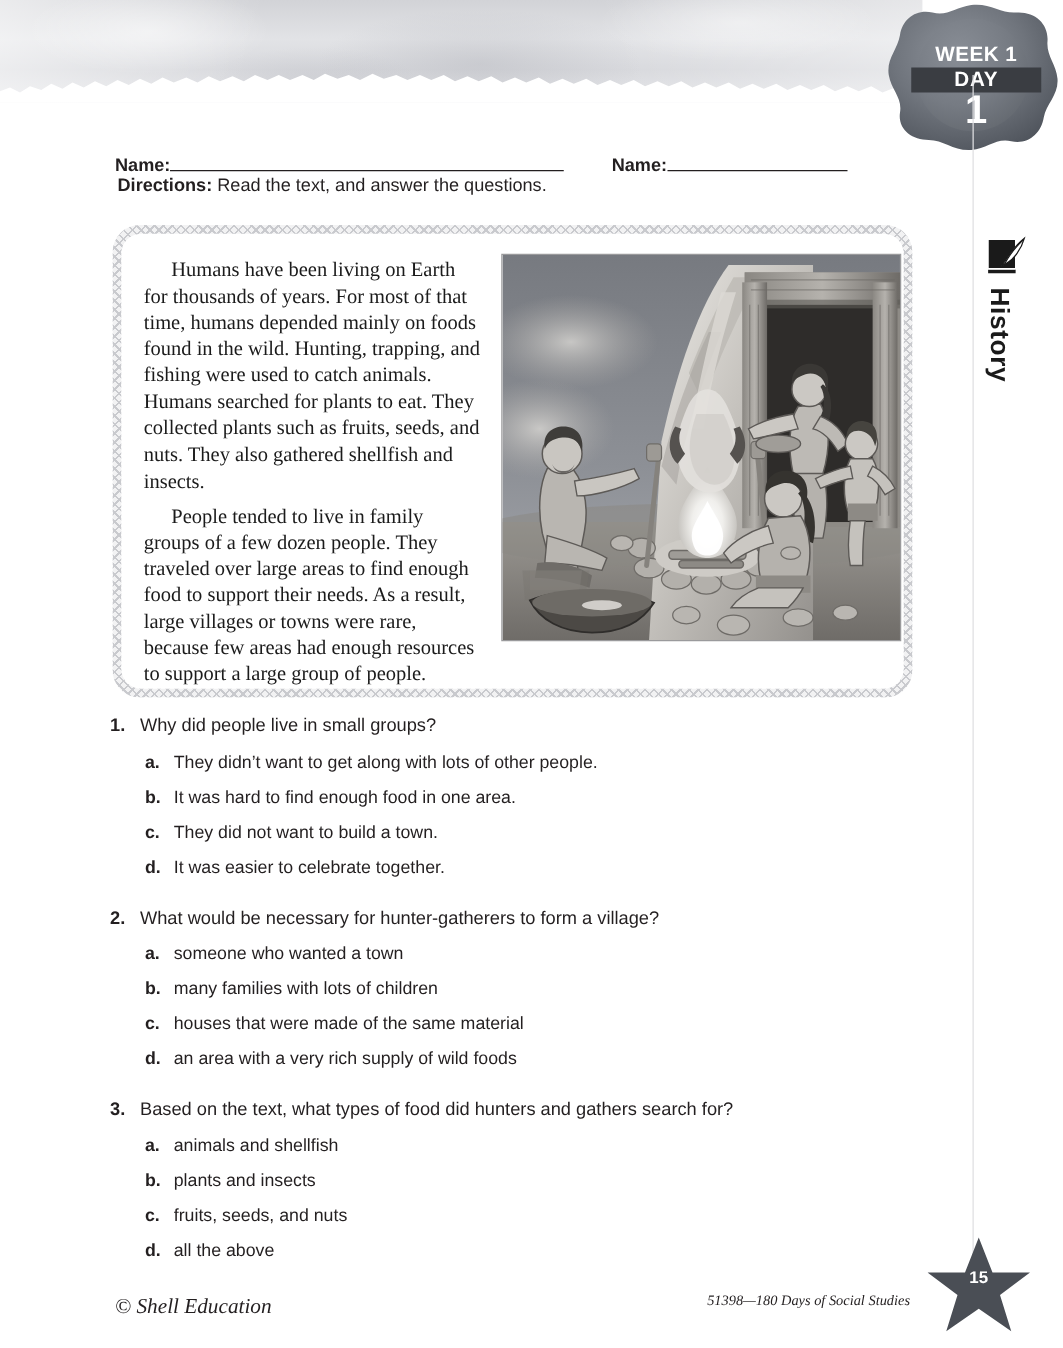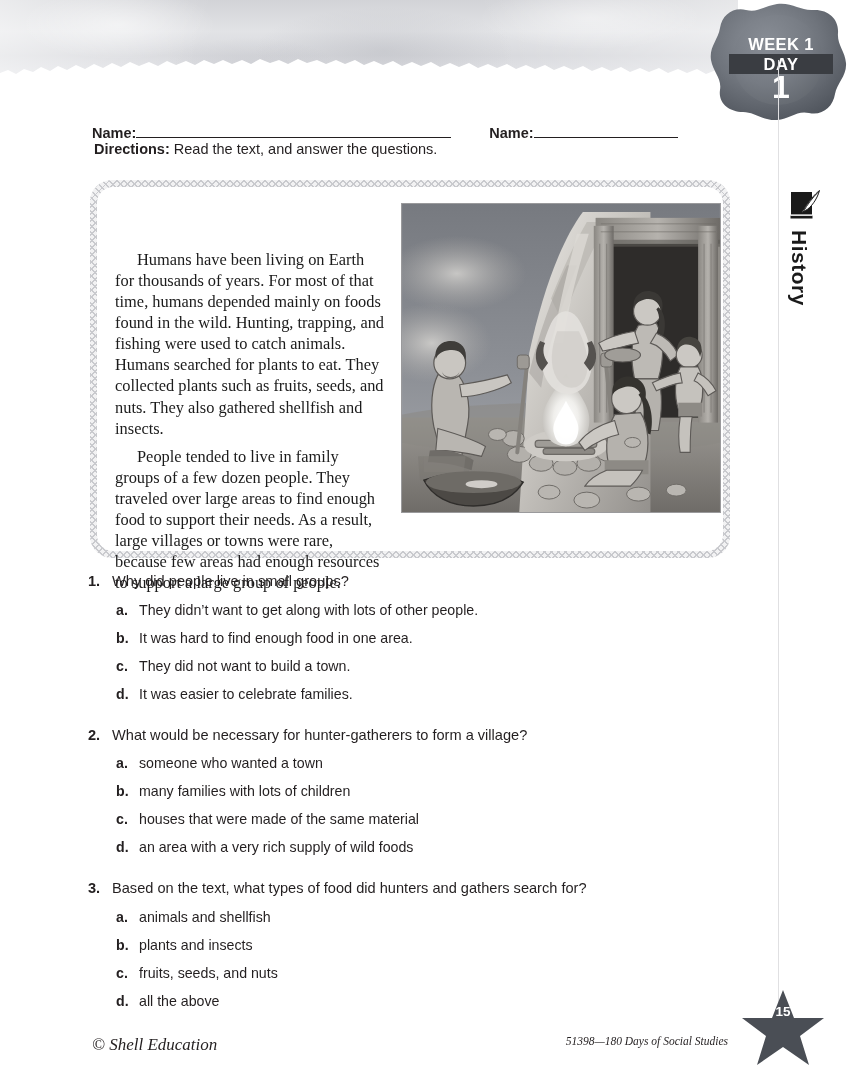--- a/index.html
+++ b/index.html
@@ -183,21 +183,20 @@
     display: flex;
     gap: 14px;
   }
   .passage-text {
     flex: 0 0 272px;
     font-family: "Liberation Serif", serif;
     font-size: 16.4px;
     line-height: 1.285;
     color: #1b1b1b;
     padding-top: 4px;
-    margin-top: 44px;
   }
   .passage-text p { margin: 0; text-indent: 22px; }
   .passage-text p + p { margin-top: 7px; }
 
   .passage-figure {
     flex: 1 1 auto;
     display: flex;
     align-items: flex-start;
     justify-content: flex-end;
     padding-top: 2px;
@@ -267,21 +266,21 @@
   .page-star {
     position: absolute;
     left: 742px;
     top: 988px;
     width: 82px;
     height: 80px;
   }
   .page-star svg { display: block; }
   .page-num {
     position: absolute;
-    left: 0; top: 16px;
+    left: 0; top: 26px;
     width: 82px;
     text-align: center;
     color: #ffffff;
     font-weight: bold;
     font-size: 13.5px;
   }
 </style>
 </head>
 <body>
 
@@ -522,21 +521,21 @@
     <div class="opt-line">
       <span class="opt-letter">b.</span>
       <span class="opt-text">It was hard to find enough food in one area.</span>
     </div>
     <div class="opt-line">
       <span class="opt-letter">c.</span>
       <span class="opt-text">They did not want to build a town.</span>
     </div>
     <div class="opt-line">
       <span class="opt-letter">d.</span>
-      <span class="opt-text">It was easier to celebrate families.</span>
+      <span class="opt-text">It was easier to celebrate together.</span>
     </div>
   </div>
 
   <div class="q-block">
     <div class="q-line">
       <span class="q-num">2.</span>
       <span class="q-text">What would be necessary for hunter-gatherers to form a village?</span>
     </div>
     <div class="opt-line">
       <span class="opt-letter">a.</span>

